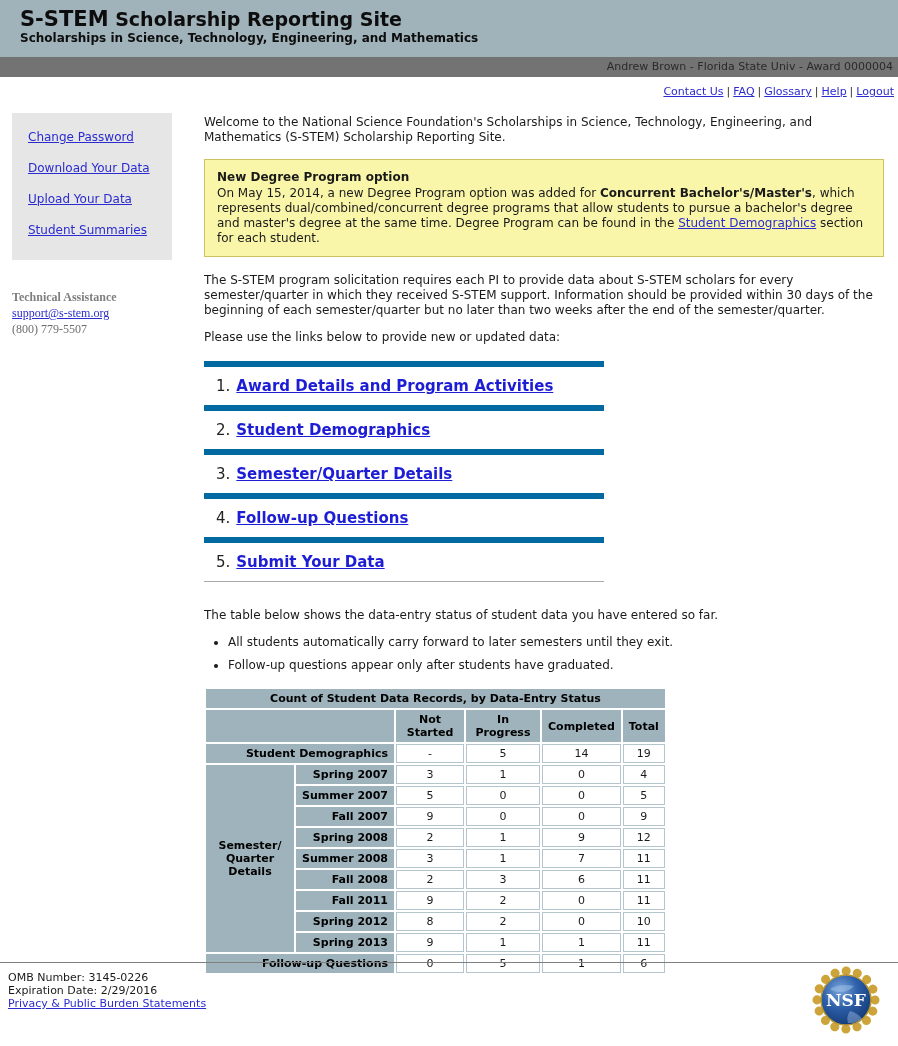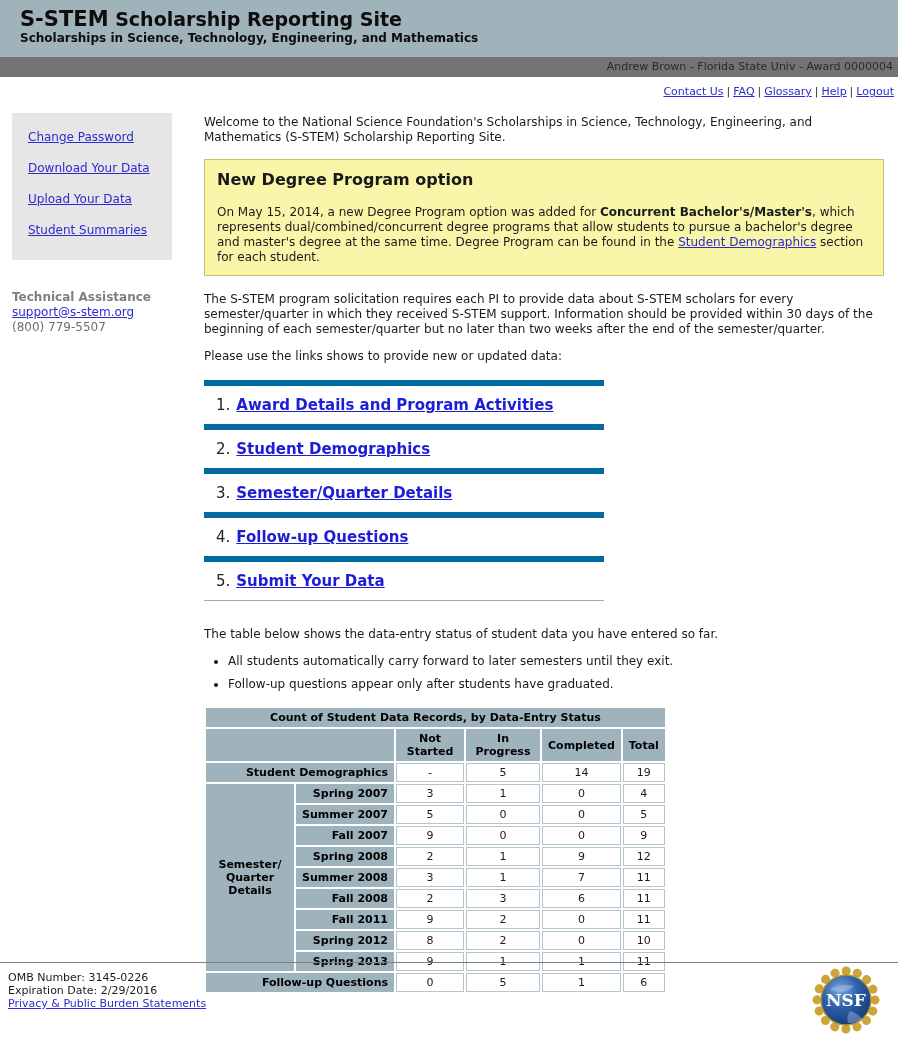--- a/index.html
+++ b/index.html
@@ -36,36 +36,36 @@
     text-align: right;
     padding: 8px 4px 7px 0;
     font-size: 11px;
   }
   .nav-links .sep { color: #333; margin: 0 3px; }
 
   
   .sidebar { position: absolute; left: 12px; top: 113px; width: 160px; }
   .sidebar-box { background: #e6e6e6; padding: 17px 12px 6px 16px; }
   .sidebar-box a { display: block; font-size: 12px; margin-bottom: 17px; }
-  .tech { margin-top: 30px; font-size: 12px; padding-left: 0; }
+  .tech { margin-top: 30px; font-size: 12px; padding-left: 0; font-family: Liberation Serif, serif; }
   .tech-title { font-weight: bold; color: #7f7f7f; margin-bottom: 1px; }
   .tech-phone { color: #6e6e6e; margin-top: 1px; }
 
   
   .main { margin: 0 14px 0 204px; padding-top: 10px; font-size: 12px; }
   .page-title { margin: 0 0 12px 0; font-size: 15px; font-weight: bold; color: #000; }
   .main p { margin: 0 0 12px 0; line-height: 15px; }
 
   .notice {
     background: #faf6a9;
     border: 1px solid #cec45f;
     padding: 8px 12px 10px 12px;
     margin: 14px 0 16px 0;
   }
-  .notice-title { font-weight: bold; margin: 2px 0 16px 0; font-size: 16px; }
+  .notice-title { font-weight: bold; margin: 2px 0 2px 0; font-size: 12px; }
   .notice p { margin: 0; line-height: 15px; }
 
   .menu-list { width: 400px; margin: 16px 0 26px 0; }
   .menu-item {
     border-top: 6px solid #0369a1;
     padding: 10px 0 10px 12px;
     font-size: 15px;
   }
   .menu-list .end-rule { border-top: 1px solid #a8a8a8; height: 0; }
   .menu-item .num { color: #222; margin-right: 6px; }
@@ -146,21 +146,21 @@
 <div class="main">
 
   <p>Welcome to the National Science Foundation's Scholarships in Science, Technology, Engineering, and Mathematics (S-STEM) Scholarship Reporting Site.</p>
 
   <div class="notice">
     <div class="notice-title">New Degree Program option</div>
     <p><span>On May 15, 2014, a new Degree Program option was added for </span><b>Concurrent Bachelor's/Master's</b><span>, which represents dual/combined/concurrent degree programs that allow students to pursue a bachelor's degree and master's degree at the same time. Degree Program can be found in the </span><a href="#">Student Demographics</a><span> section for each student.</span></p>
   </div>
 
   <p>The S-STEM program solicitation requires each PI to provide data about S-STEM scholars for every semester/quarter in which they received S-STEM support. Information should be provided within 30 days of the beginning of each semester/quarter but no later than two weeks after the end of the semester/quarter.</p>
-  <p>Please use the links shows to provide new or updated data:</p>
+  <p>Please use the links below to provide new or updated data:</p>
 
   <div class="menu-list">
     <div class="menu-item"><span class="num">1.</span><a href="#">Award Details and Program Activities</a></div>
     <div class="menu-item"><span class="num">2.</span><a href="#">Student Demographics</a></div>
     <div class="menu-item"><span class="num">3.</span><a href="#">Semester/Quarter Details</a></div>
     <div class="menu-item"><span class="num">4.</span><a href="#">Follow-up Questions</a></div>
     <div class="menu-item"><span class="num">5.</span><a href="#">Submit Your Data</a></div>
     <div class="end-rule"></div>
   </div>
 

